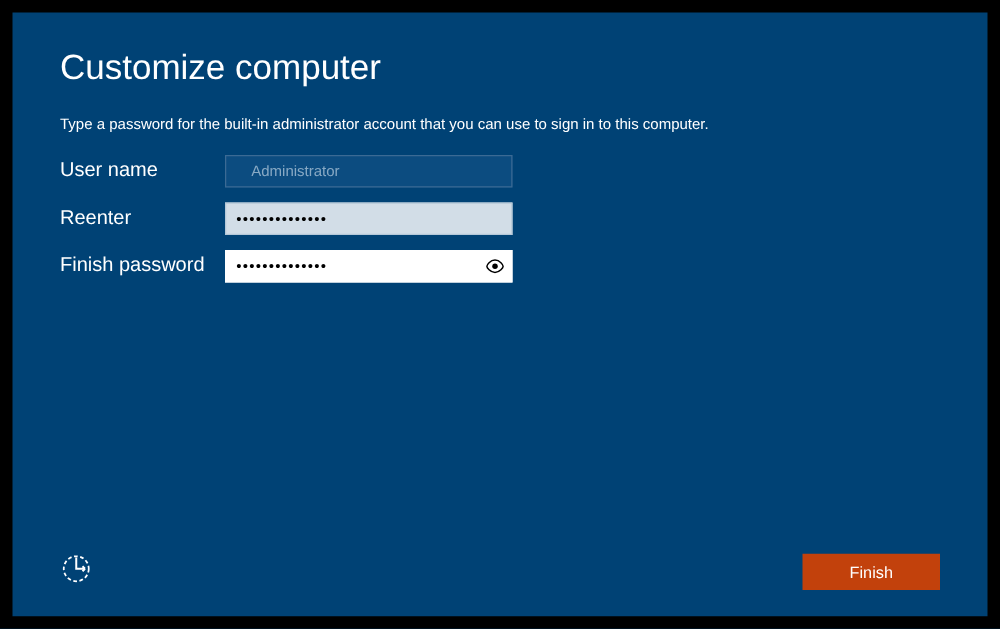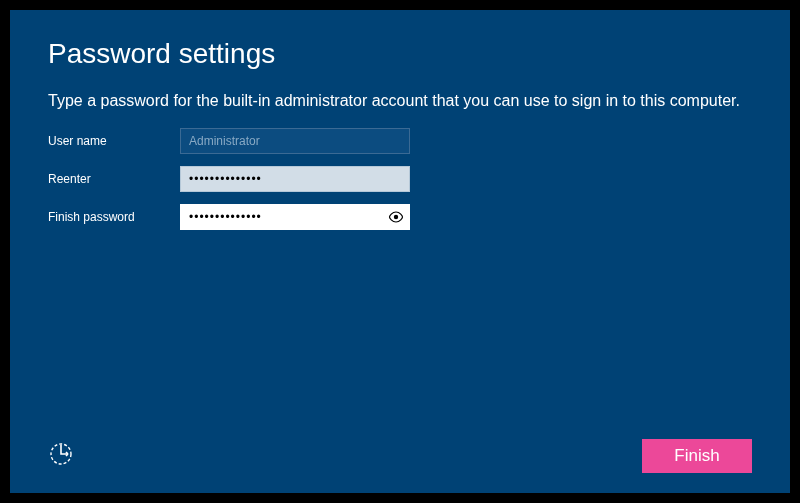--- a/index.html
+++ b/index.html
@@ -24,40 +24,40 @@
       position: relative;
       display: flex;
       flex-direction: column;
     }
     .title {
       font-size: 28px;
       font-weight: 300;
       margin-bottom: 22px;
     }
     .instruction {
-      font-size: 16px;
+      font-size: 12px;
       margin-bottom: 18px;
     }
     .form-row {
       display: flex;
       align-items: center;
       margin-bottom: 12px;
     }
     .form-label {
       width: 132px;
-      font-size: 12px;
+      font-size: 16px;
     }
     .input-wrap {
       position: relative;
       width: 230px;
     }
     .text-input {
       width: 100%;
       height: 26px;
-      padding: 0 8px;
+      padding: 0 20px;
       font-size: 12px;
       border: 1px solid #3b6a94;
       background: #0c4c80;
       color: #88a9c4;
       font-family: inherit;
     }
     .text-input::placeholder {
       color: #88a9c4;
     }
     .password-input {
@@ -90,36 +90,36 @@
     .footer {
       display: flex;
       align-items: center;
       justify-content: space-between;
     }
     .access-icon {
       stroke: #fff;
       fill: none;
     }
     .finish-btn {
-      background: #ec4899;
+      background: #c2410c;
       border: none;
       color: #fff;
-      font-size: 17px;
+      font-size: 13px;
       padding: 7px 0;
       width: 110px;
       cursor: pointer;
       font-family: inherit;
       margin-left: 32px;
     }
   </style>
 </head>
 <body>
 
 <div class="window">
-  <h1 class="title">Password settings</h1>
+  <h1 class="title">Customize computer</h1>
   <p class="instruction">Type a password for the built-in administrator account that you can use to sign in to this computer.</p>
 
   <div class="form-row">
     <label class="form-label">User name</label>
     <div class="input-wrap">
       <input type="text" class="text-input" disabled="" placeholder="Administrator" style="">
     </div>
   </div>
 
   <div class="form-row">

